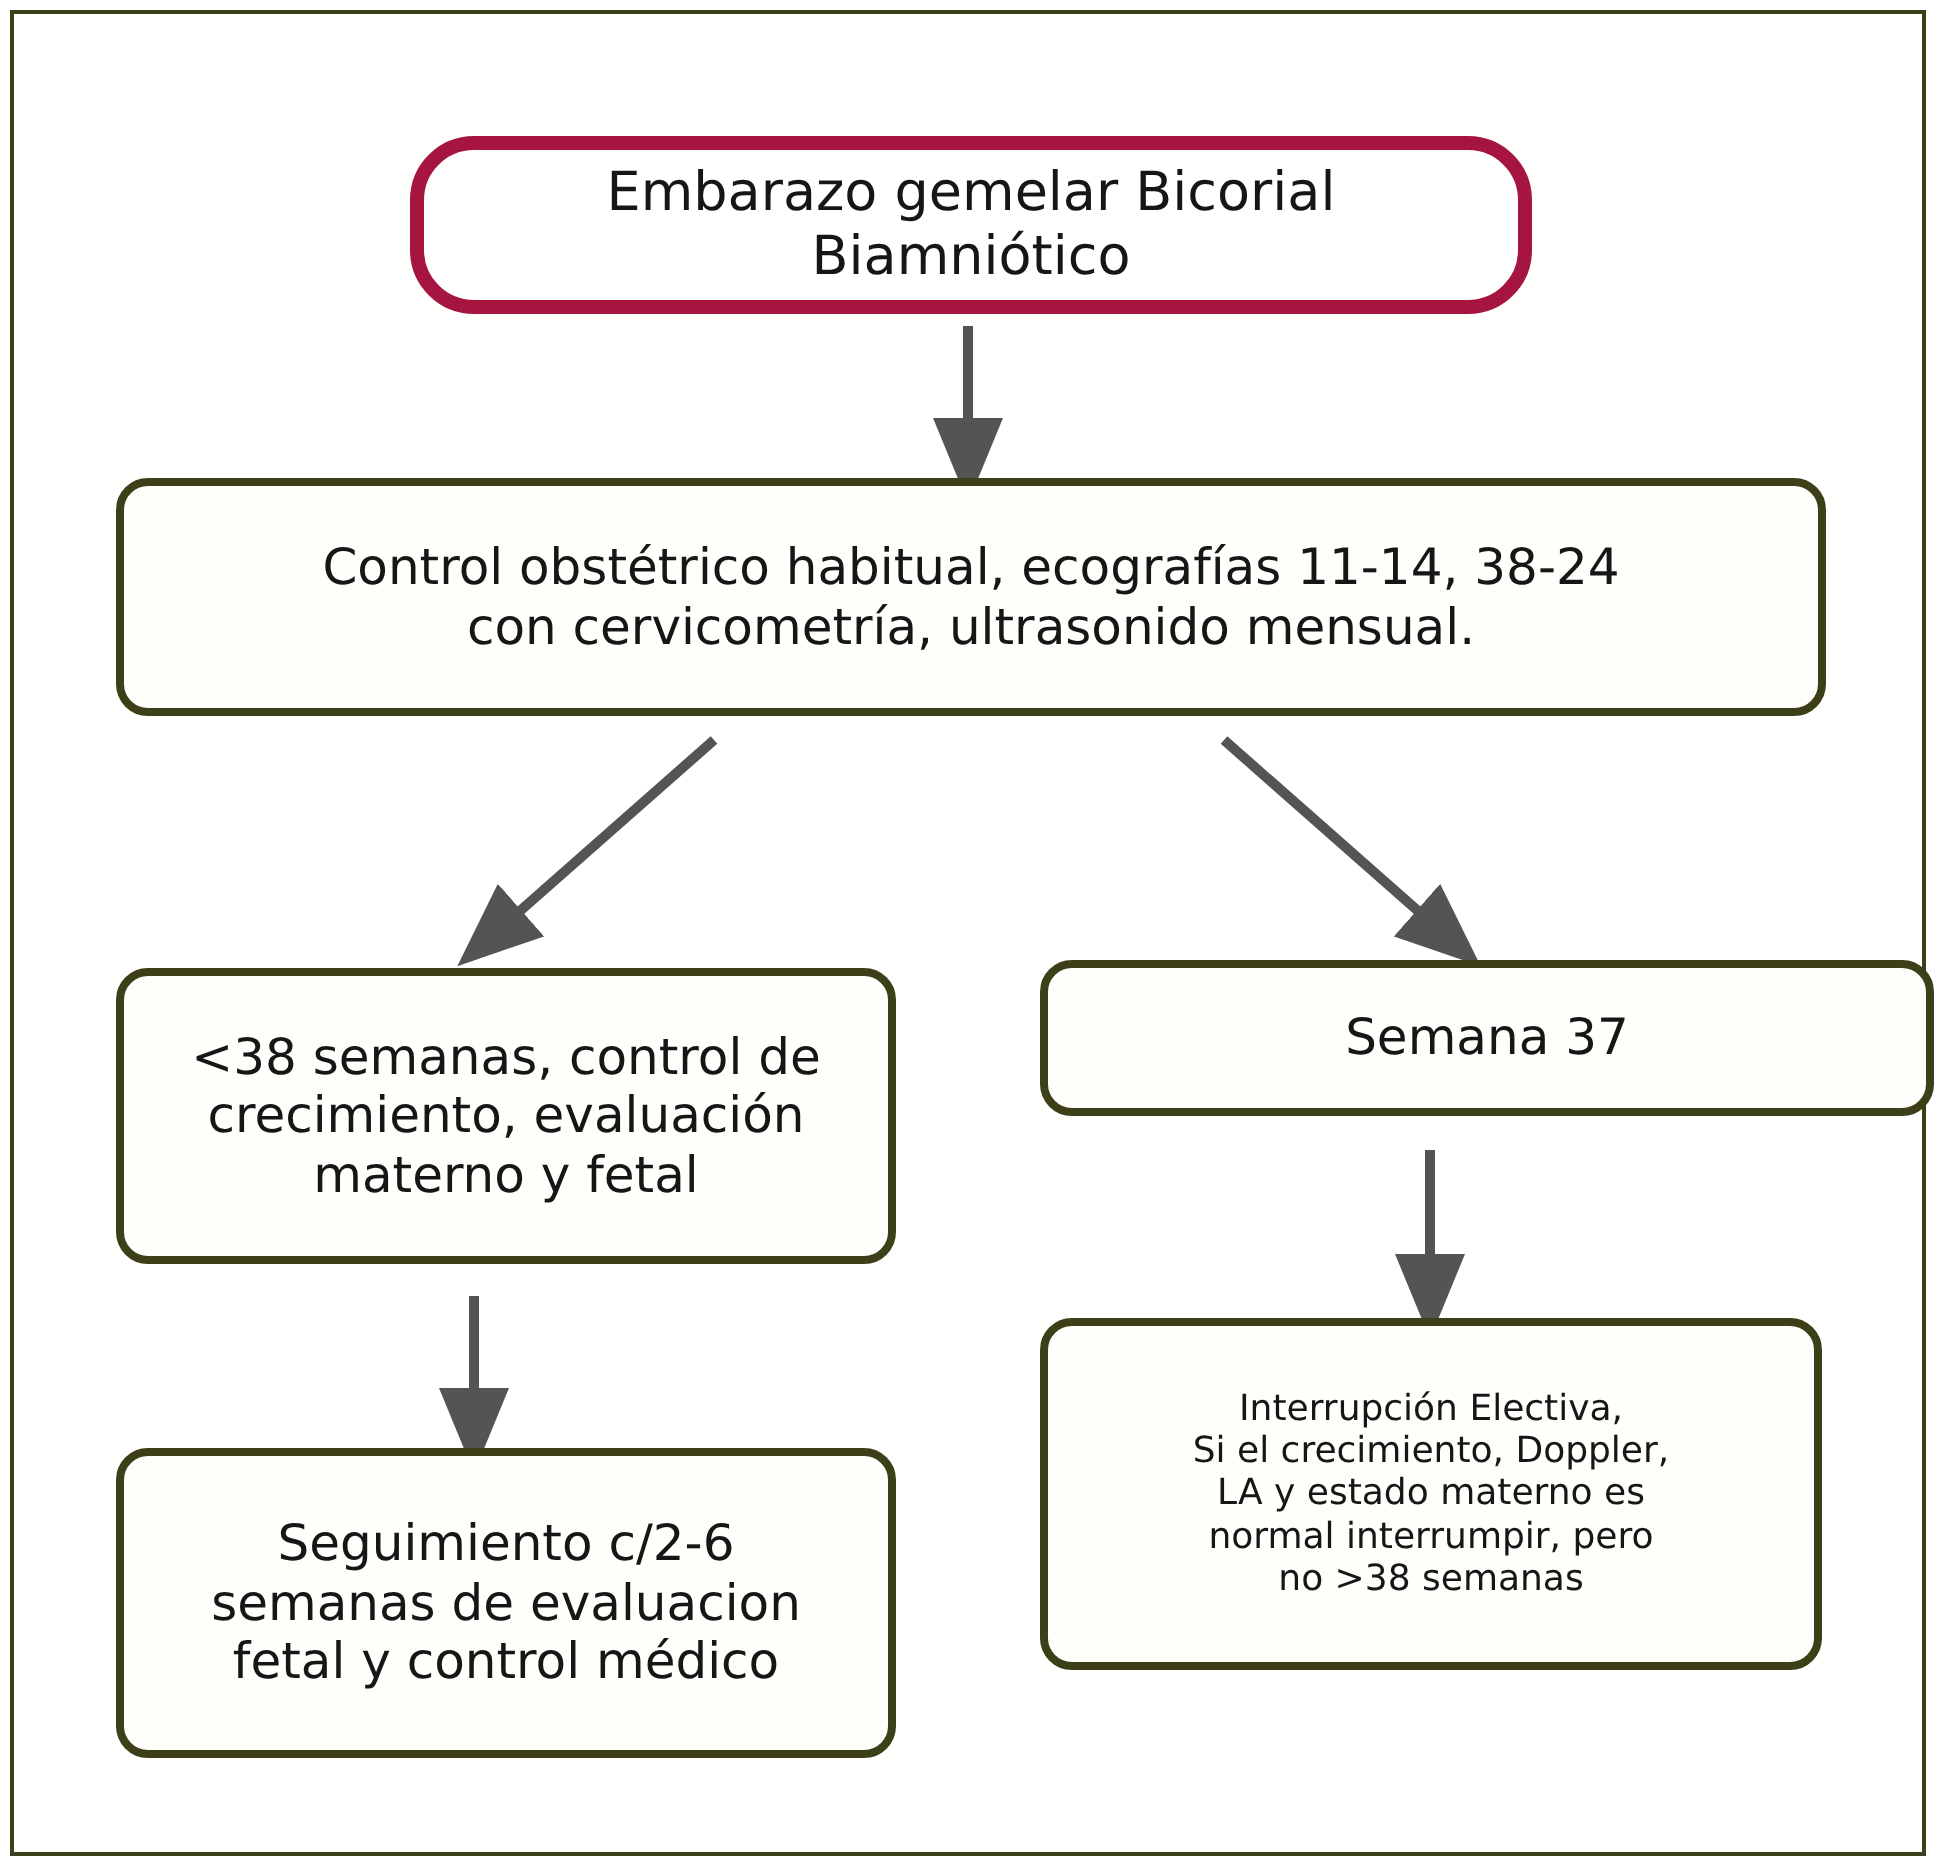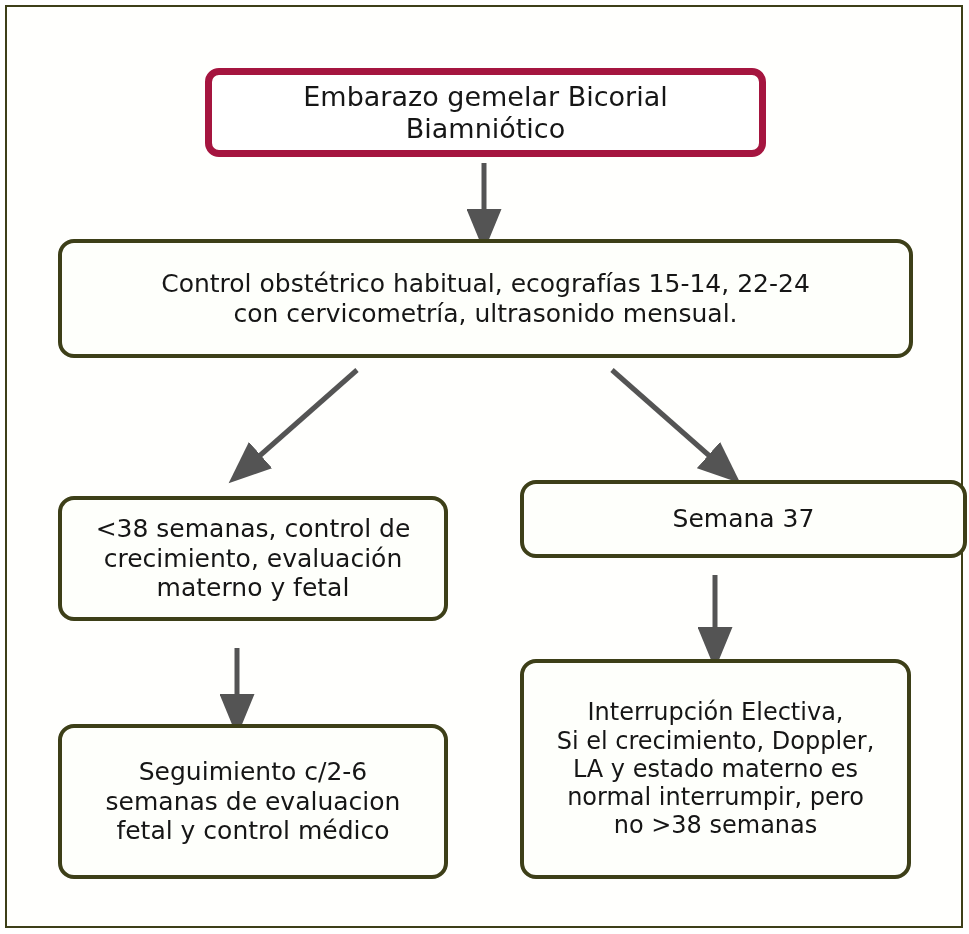--- a/index.html
+++ b/index.html
@@ -46,54 +46,54 @@
     white-space: pre-line;
   }
 
   .node-olive {
     border: 4px solid #3d3f18;
     border-radius: 16px;
   }
 
   .node-crimson {
     border: 7px solid #a5153f;
-    border-radius: 14px;
+    border-radius: 32px;
     background: #ffffff;
   }
 
   
   #node-title {
     left: 205px;  top: 68px;
     width: 561px; height: 89px;
     font-size: 27px;
   }
   #node-control {
     left: 58px;   top: 239px;
     width: 855px; height: 119px;
     font-size: 25px;
   }
   #node-under38 {
-    left: 58px;   top: 496px;
-    width: 390px; height: 125px;
+    left: 58px;   top: 484px;
+    width: 390px; height: 148px;
     font-size: 25px;
   }
   #node-semana37 {
     left: 520px;  top: 480px;
     width: 447px; height: 78px;
     font-size: 25px;
   }
   #node-seguimiento {
     left: 58px;   top: 724px;
     width: 390px; height: 155px;
     font-size: 25px;
   }
   #node-interrupcion {
     left: 520px;  top: 659px;
-    width: 391px; height: 220px;
-    font-size: 24px;
+    width: 391px; height: 176px;
+    font-size: 18px;
   }
 
   
   .arrow-svg {
     position: absolute;
     overflow: visible;
   }
   #arrow-title-to-control { left: 0; top: 0; width: 969px; height: 934px; }
 </style>
 </head>
@@ -126,21 +126,21 @@
       <line x1="237" y1="648" x2="237" y2="700" stroke="#545454" stroke-width="5" marker-end="url(#ah)"></line>
     </g>
 
     <g>
       <line x1="715" y1="575" x2="715" y2="633" stroke="#545454" stroke-width="5" marker-end="url(#ah)"></line>
     </g>
   </svg>
 
   <div id="node-title" class="node node-crimson">Embarazo gemelar Bicorial Biamniótico</div>
 
-  <div id="node-control" class="node node-olive">Control obstétrico habitual, ecografías 15-14, 22-24
+  <div id="node-control" class="node node-olive">Control obstétrico habitual, ecografías 11-14, 38-24
 con cervicometría, ultrasonido mensual.</div>
 
   <div id="node-under38" class="node node-olive">&lt;38 semanas, control de
 crecimiento, evaluación
 materno y fetal</div>
 
   <div id="node-semana37" class="node node-olive">Semana 37</div>
 
   <div id="node-seguimiento" class="node node-olive">Seguimiento c/2-6
 semanas de evaluacion

